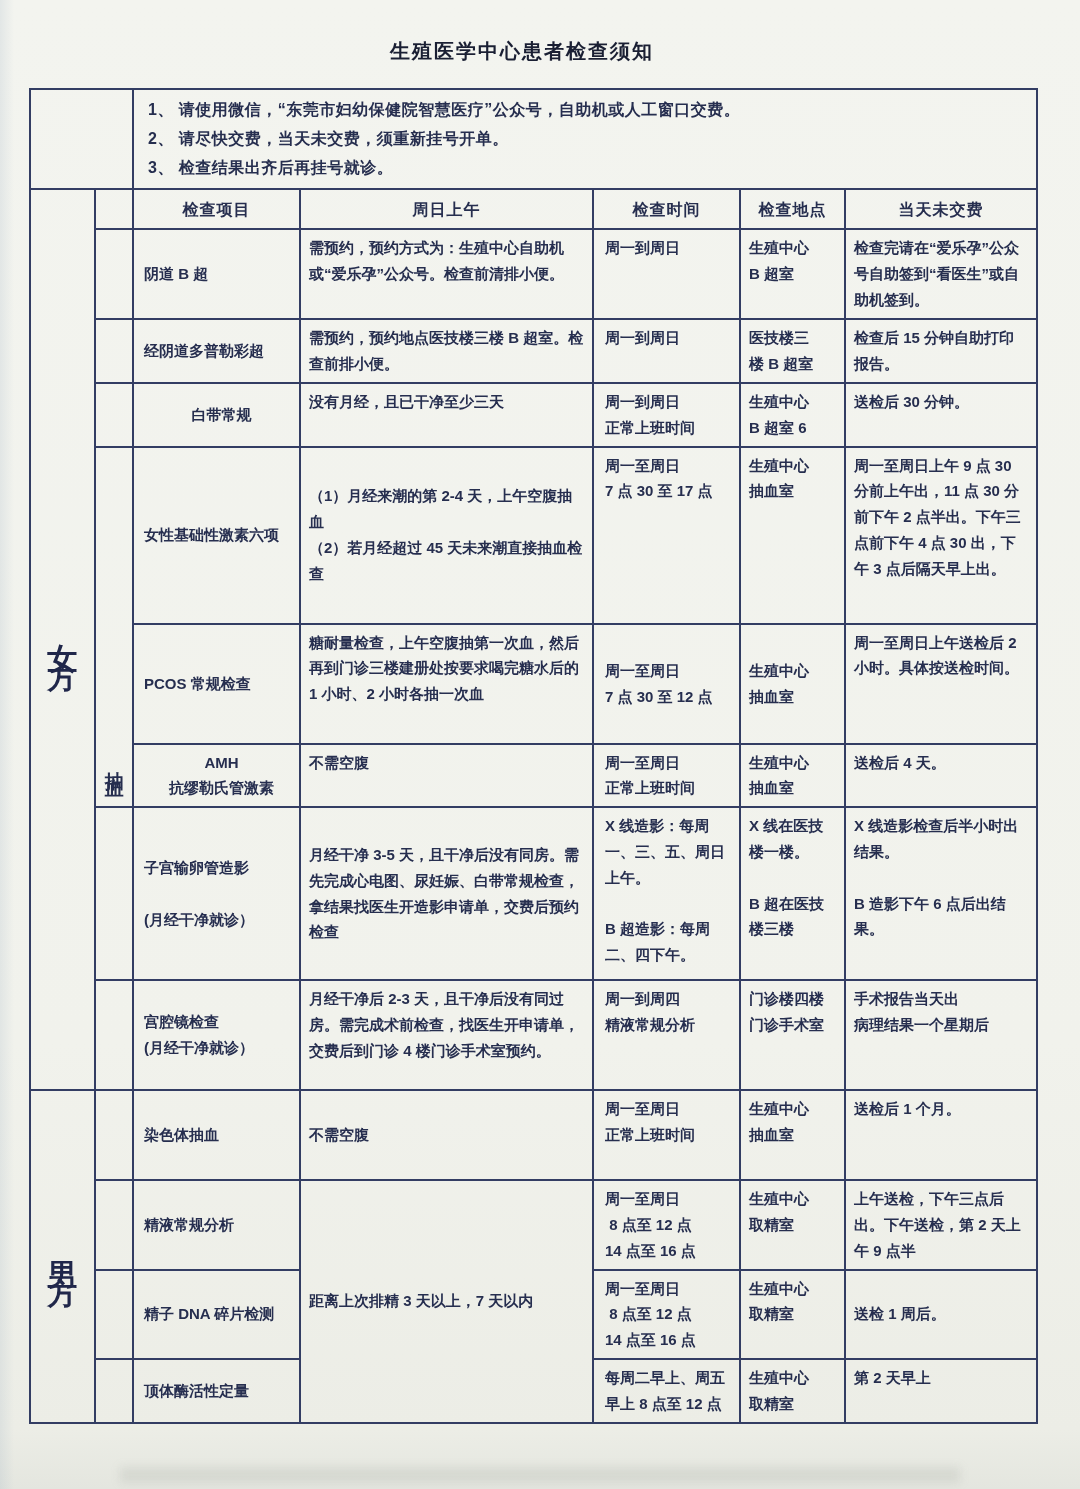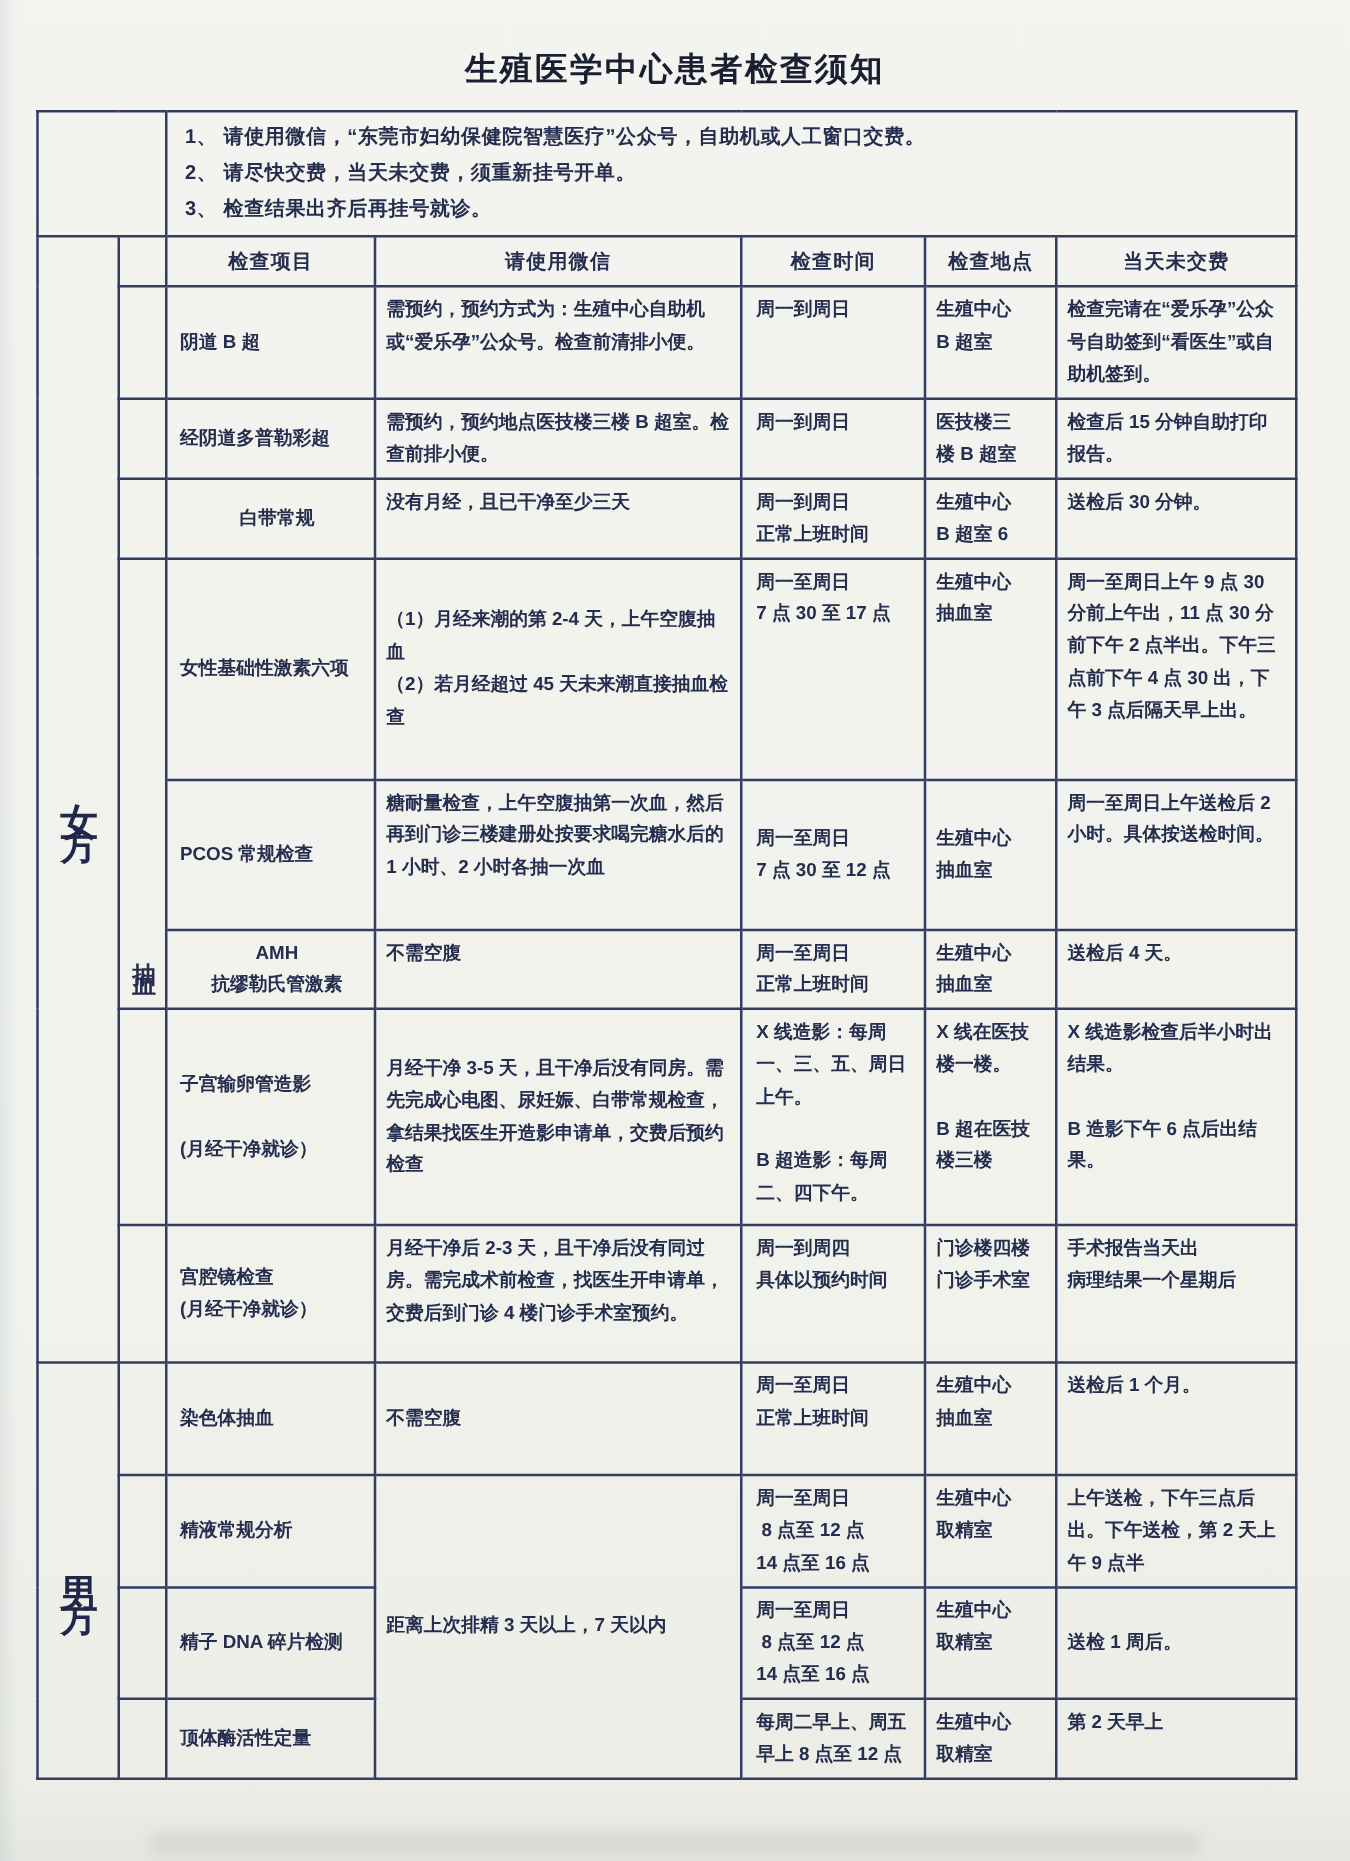--- a/index.html
+++ b/index.html
@@ -21,21 +21,21 @@
     background:linear-gradient(90deg,rgba(150,170,190,.18),rgba(150,170,190,0));
     pointer-events:none;
   }
   .page::after{
     content:"";position:absolute;left:120px;bottom:6px;width:840px;height:16px;
     background:rgba(120,126,120,.14);filter:blur(5px);pointer-events:none;
   }
   .title{
     position:absolute;top:38px;left:0;width:1044px;
     text-align:center;
-    font-size:26px;font-weight:bold;letter-spacing:2px;color:#1a1f33;margin-left:18px;
+    font-size:20px;font-weight:bold;letter-spacing:2px;color:#1a1f33;
   }
   table{
     position:absolute;left:29px;top:88px;
     width:1007px;
     border-collapse:collapse;table-layout:fixed;
   }
   td,th{
     border:2px solid #333d63;
     padding:5px 8px;
     font-size:15px;font-weight:700;
@@ -93,21 +93,21 @@
       <td class="corner" colspan="2"></td>
       <td class="topnotes" colspan="5">1、  请使用微信，“东莞市妇幼保健院智慧医疗”公众号，自助机或人工窗口交费。
 2、  请尽快交费，当天未交费，须重新挂号开单。
 3、  检查结果出齐后再挂号就诊。</td>
     </tr>
 
     <tr style="height:40px">
       <td class="vlabel" rowspan="9"><span>女方</span></td>
       <td></td>
       <th>检查项目</th>
-      <th>请使用微信</th>
+      <th>周日上午</th>
       <th>检查时间</th>
       <th>检查地点</th>
       <th>当天未交费</th>
     </tr>
 
     <tr style="height:90px">
       <td></td>
       <td class="item">阴道 B 超</td>
       <td>需预约，预约方式为：生殖中心自助机或“爱乐孕”公众号。检查前清排小便。</td>
       <td class="time">周一到周日</td>
@@ -186,21 +186,21 @@
 
 B 造影下午 6 点后出结果。</td>
     </tr>
 
     <tr style="height:110px">
       <td></td>
       <td class="item">宫腔镜检查
 (月经干净就诊）</td>
       <td>月经干净后 2-3 天，且干净后没有同过房。需完成术前检查，找医生开申请单，交费后到门诊 4 楼门诊手术室预约。</td>
       <td class="time">周一到周四
-具体以预约时间</td>
+精液常规分析</td>
       <td>门诊楼四楼门诊手术室</td>
       <td>手术报告当天出
 病理结果一个星期后</td>
     </tr>
 
     <tr style="height:90px">
       <td class="vlabel" rowspan="4"><span>男方</span></td>
       <td></td>
       <td class="item">染色体抽血</td>
       <td class="vmid">不需空腹</td>

